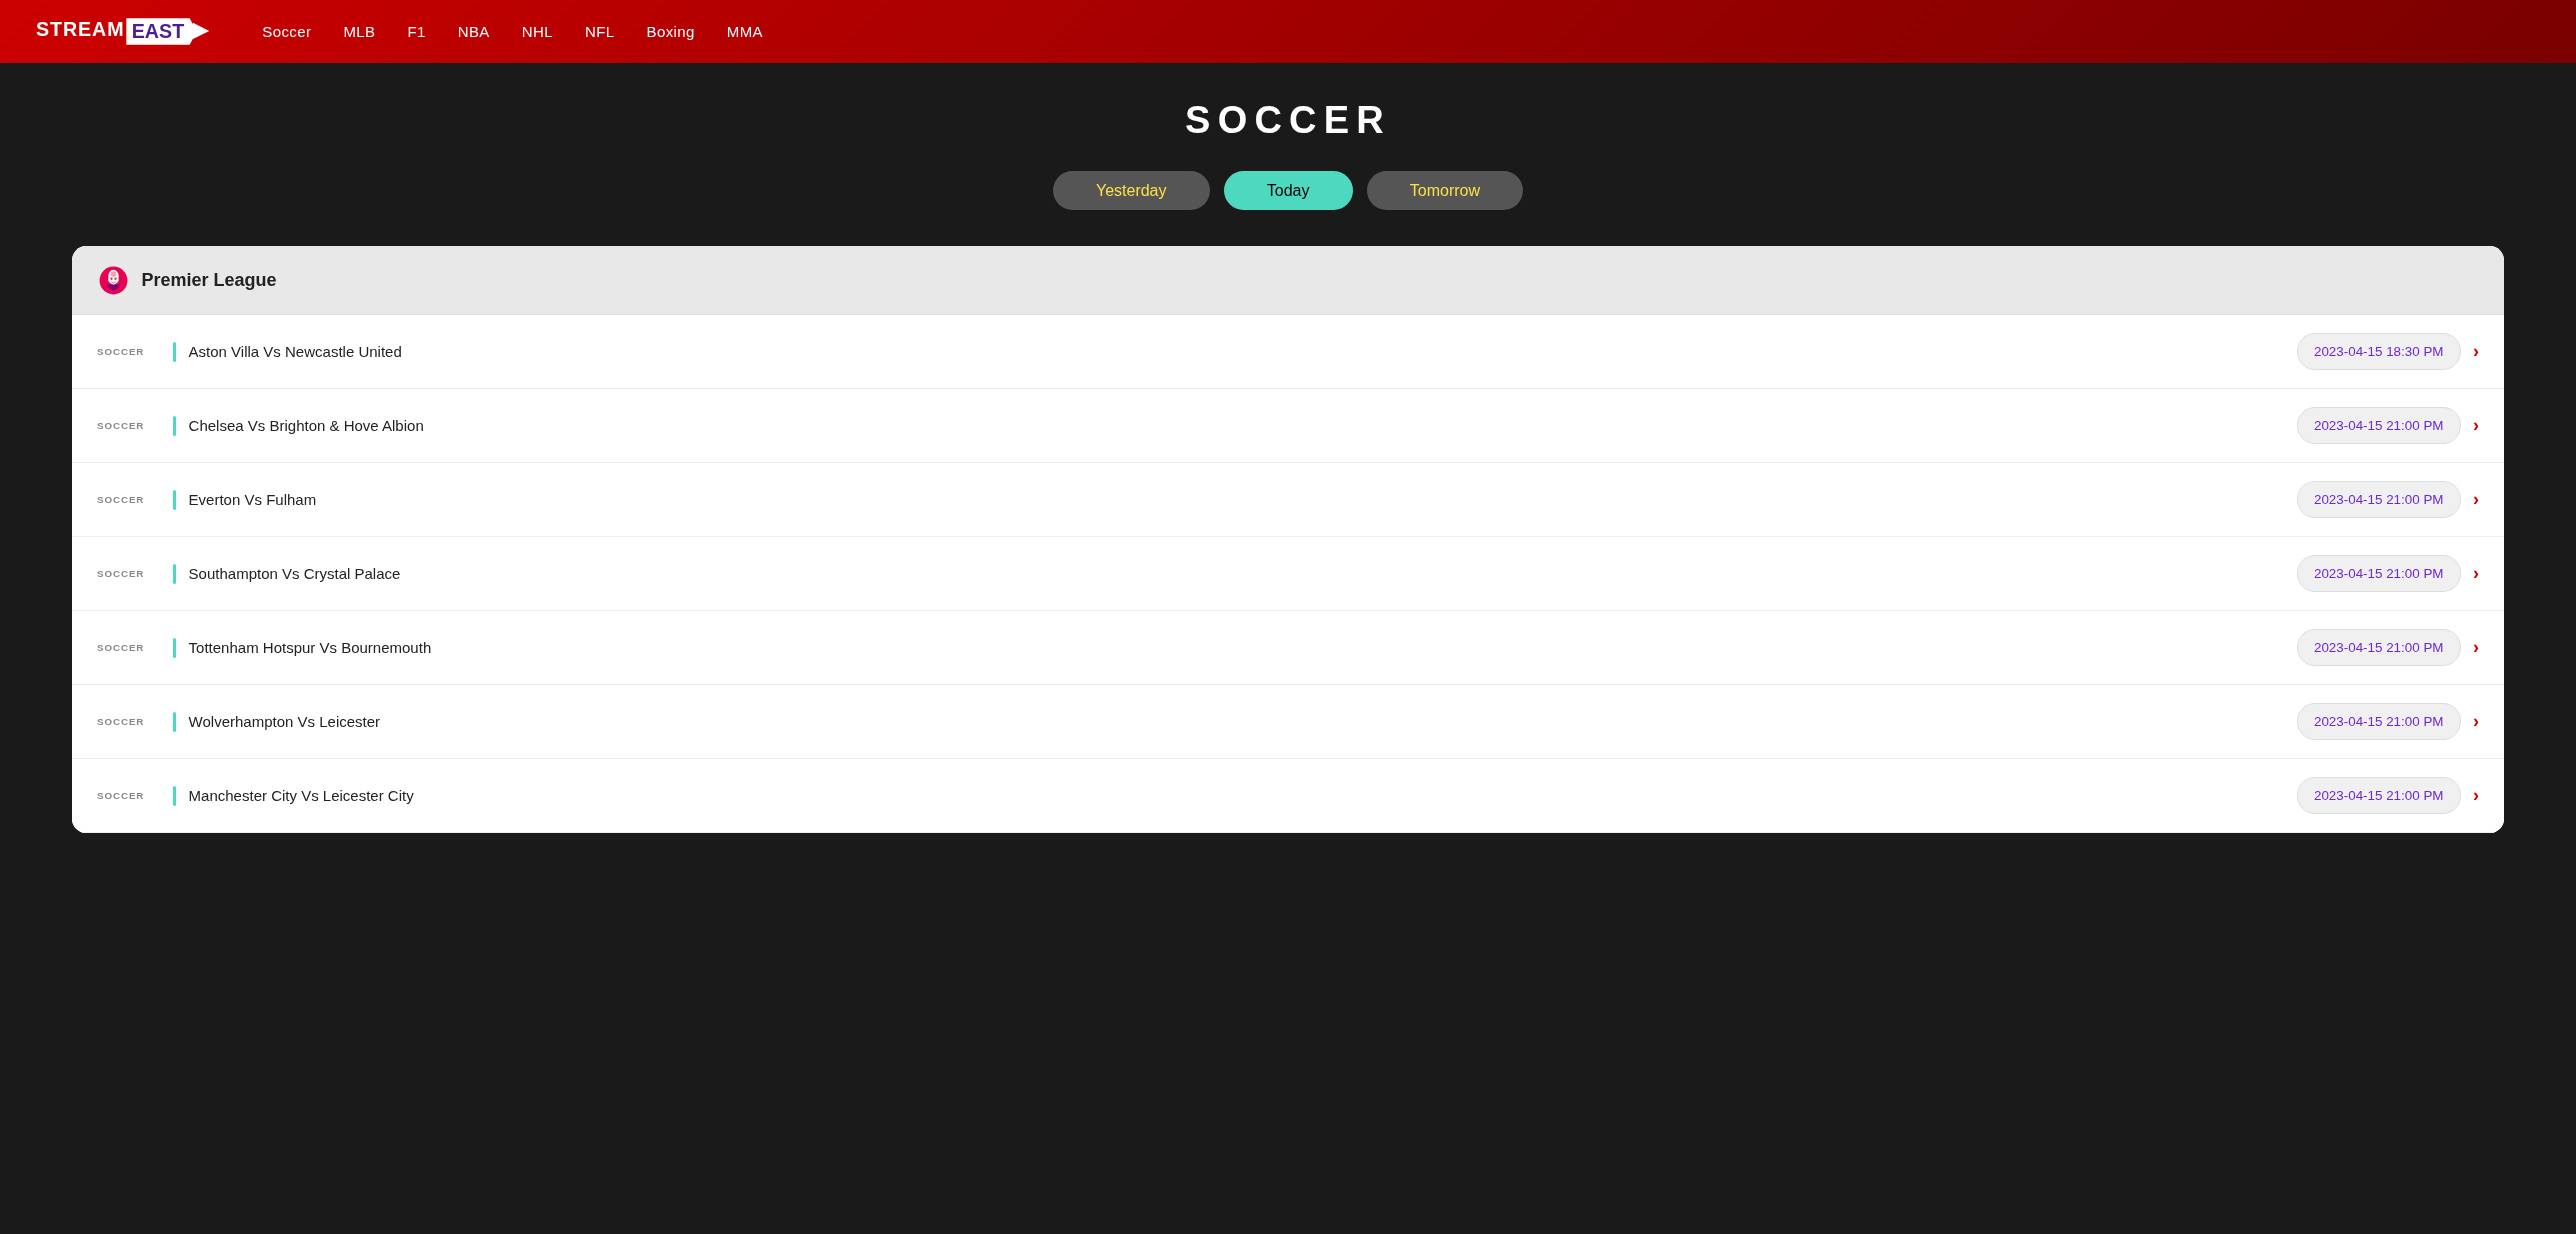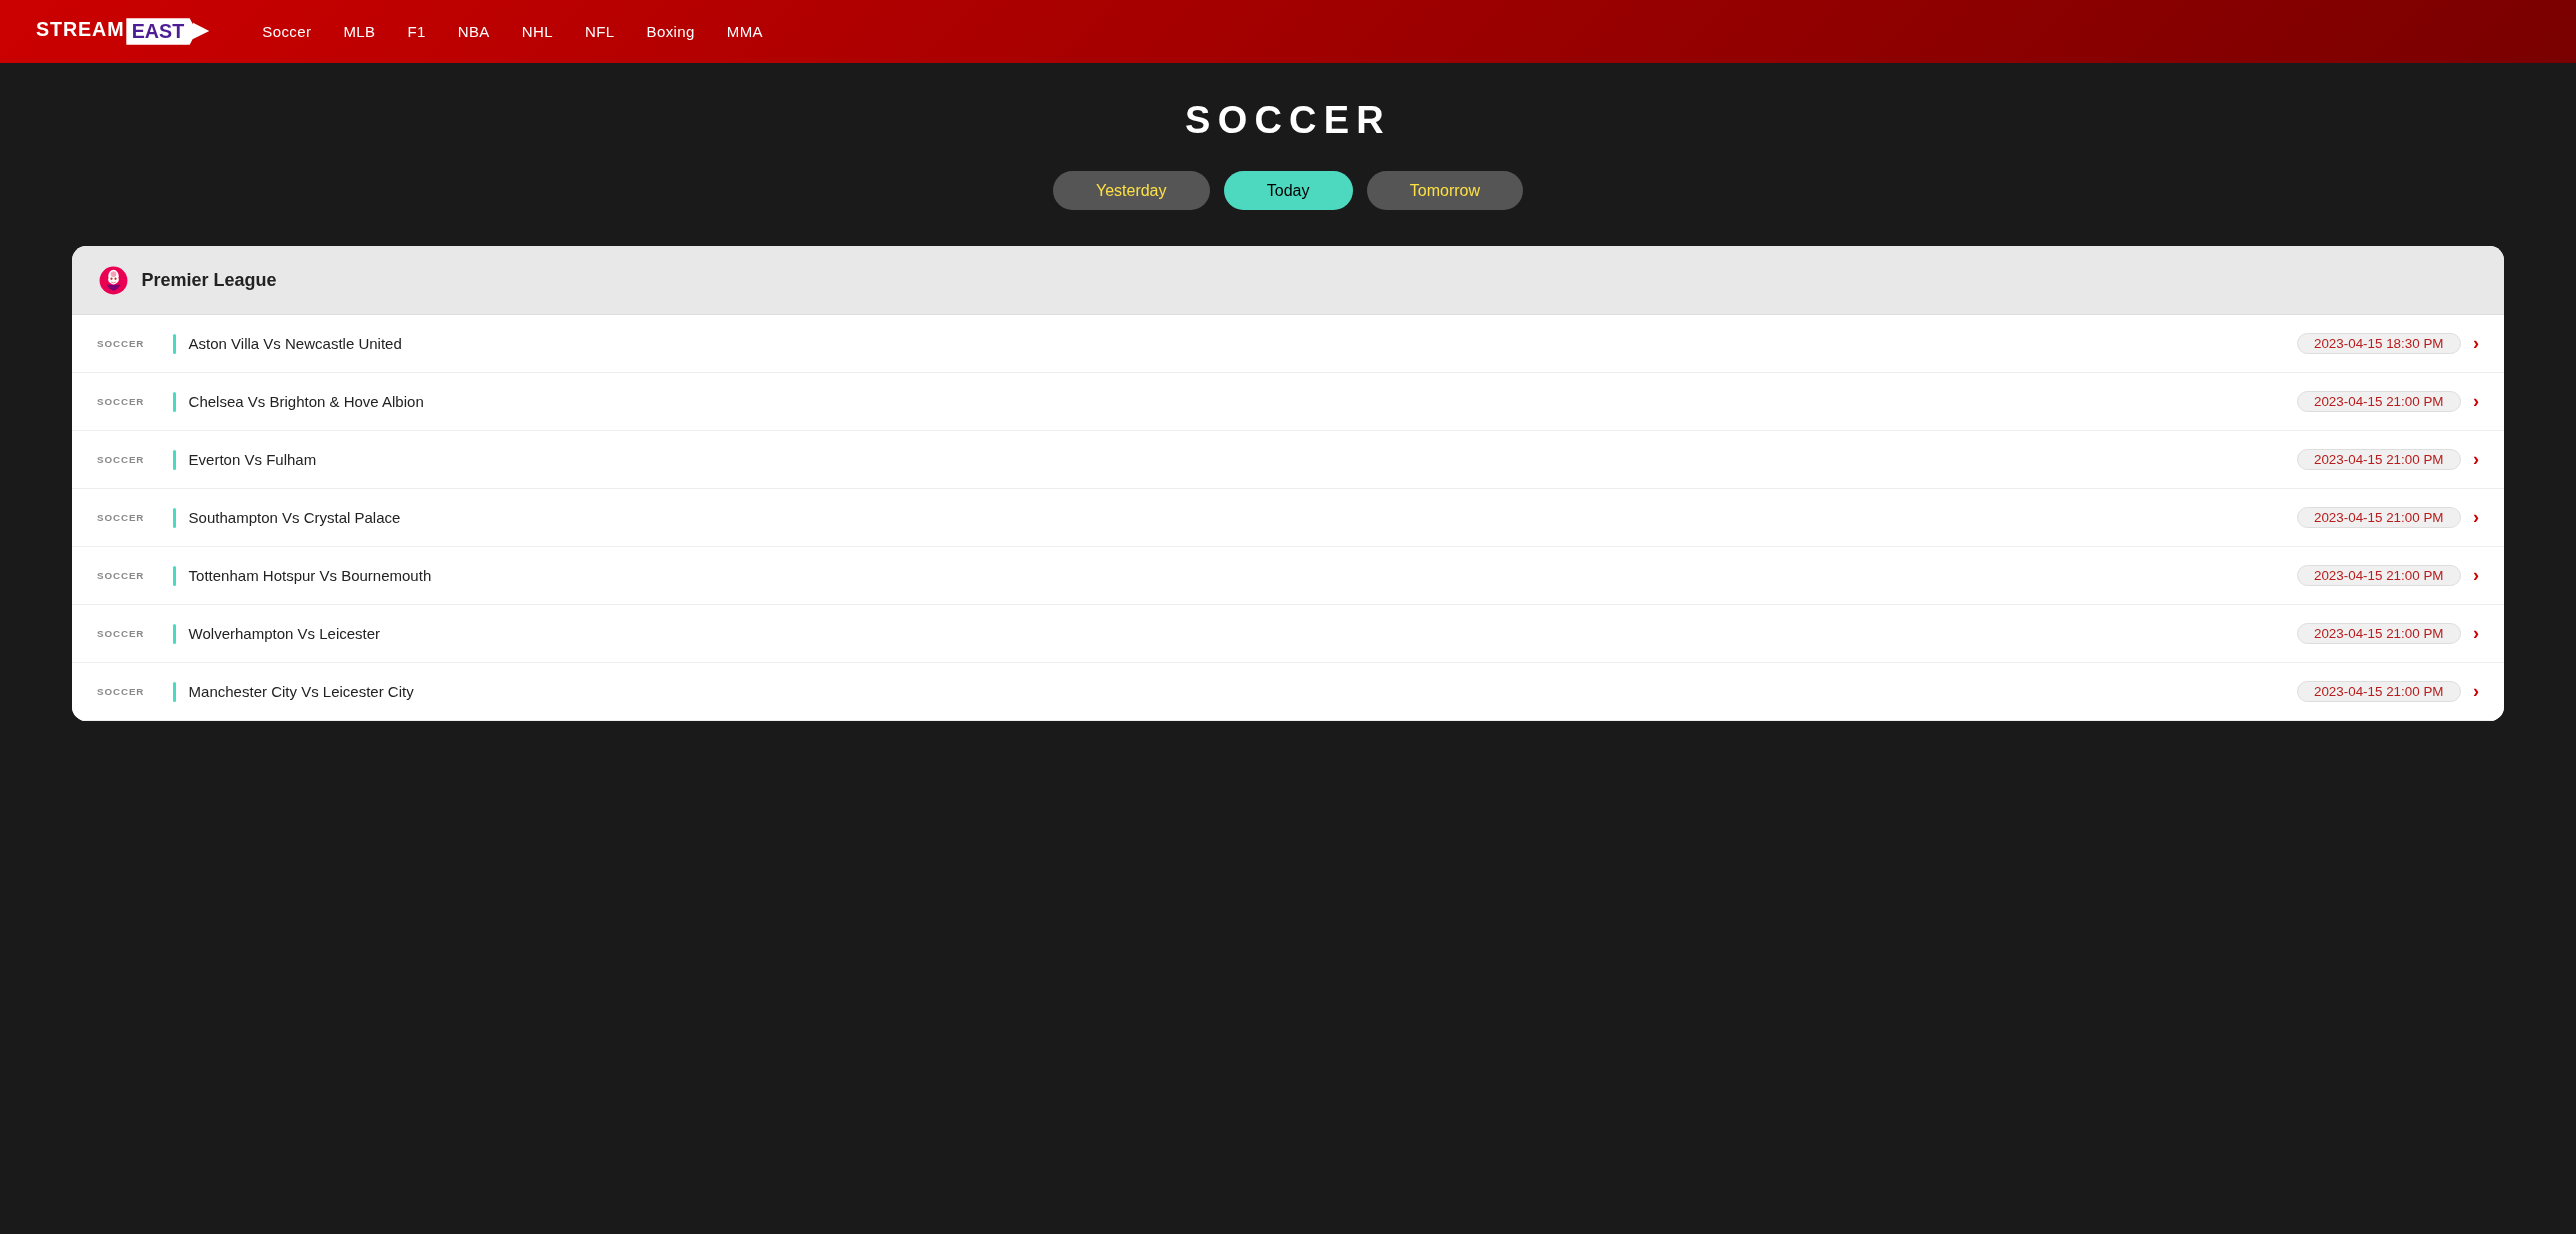--- a/index.html
+++ b/index.html
@@ -166,23 +166,23 @@
       flex: 1;
       font-size: 15px;
       color: #222;
       font-weight: 400;
     }
 
     .match-time-badge {
       background: #f0f0f0;
       border: 0.9px solid #ddd;
       border-radius: 18px;
-      padding: 2px 16px;
+      padding: 10px 16px;
       font-size: 13.4px;
-      color: #b91c1c;
+      color: #6d28d9;
       margin-right: 12.5px;
       white-space: nowrap;
     }
 
     .match-arrow {
       color: #cc0000;
       font-size: 18px;
       font-weight: 700;
     }
 

